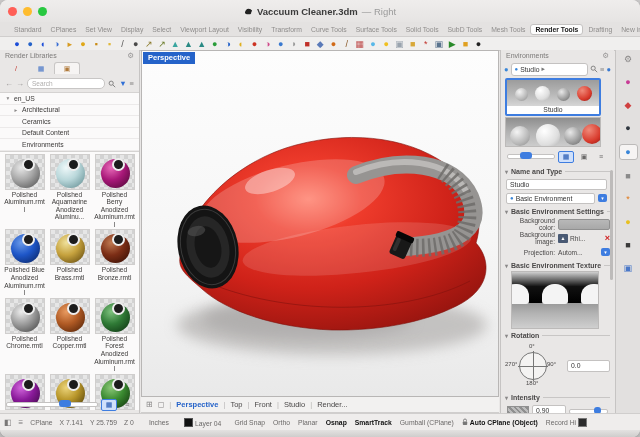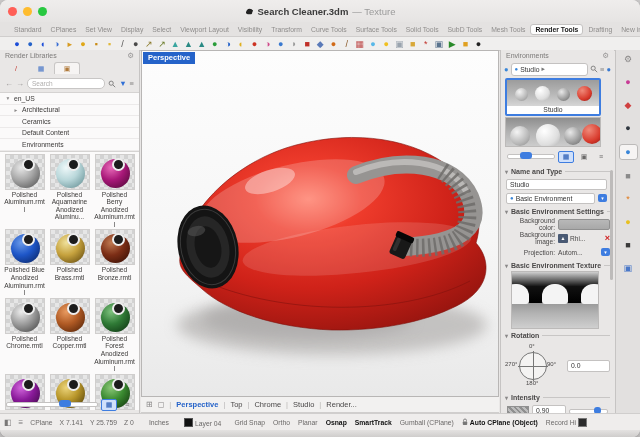--- a/index.html
+++ b/index.html
@@ -116,22 +116,22 @@
   <div class="titlebar">
     <div class="lights">
       <span class="light" style="background:#ff5f57"></span>
       <span class="light" style="background:#febc2e"></span>
       <span class="light" style="background:#28c840"></span>
     </div>
     <div class="title-center">
       <svg class="appicon" viewBox="0 0 10 10">
           <path d="M1,7 C1,4 3,2 5,2 C7,2 8,3 9,4 L8,6 C8,8 7,8 6,8 L3,8 Z" fill="#222"></path>
         </svg>
-      <span>Search Cleaner.3dm</span>
-      <span class="title-edited">— Texture</span>
+      <span>Vaccuum Cleaner.3dm</span>
+      <span class="title-edited">— Right</span>
     </div>
   </div>
 
   <div class="tabbar">
       <span class="tab">Standard</span>
       <span class="tab">CPlanes</span>
       <span class="tab">Set View</span>
       <span class="tab">Display</span>
       <span class="tab">Select</span>
       <span class="tab">Viewport Layout</span>
@@ -369,21 +369,21 @@
 
   <div class="vtabs">
     <span class="vt-ic">⊞</span>
     <span class="vt-ic">◻</span>
     <span style="display:flex;gap:5px;align-items:center;">
         <span class="vsep">|</span>
         <span class="vtab active">Perspective</span>
         <span class="vsep">|</span>
         <span class="vtab">Top</span>
         <span class="vsep">|</span>
-        <span class="vtab">Chrome</span>
+        <span class="vtab">Front</span>
         <span class="vsep">|</span>
         <span class="vtab">Studio</span>
         <span class="vsep">|</span>
         <span class="vtab">Render...</span>
       </span>
   </div>
 
   <div class="rightpanel">
     <div class="panel-h">
       <span>Environments</span>

